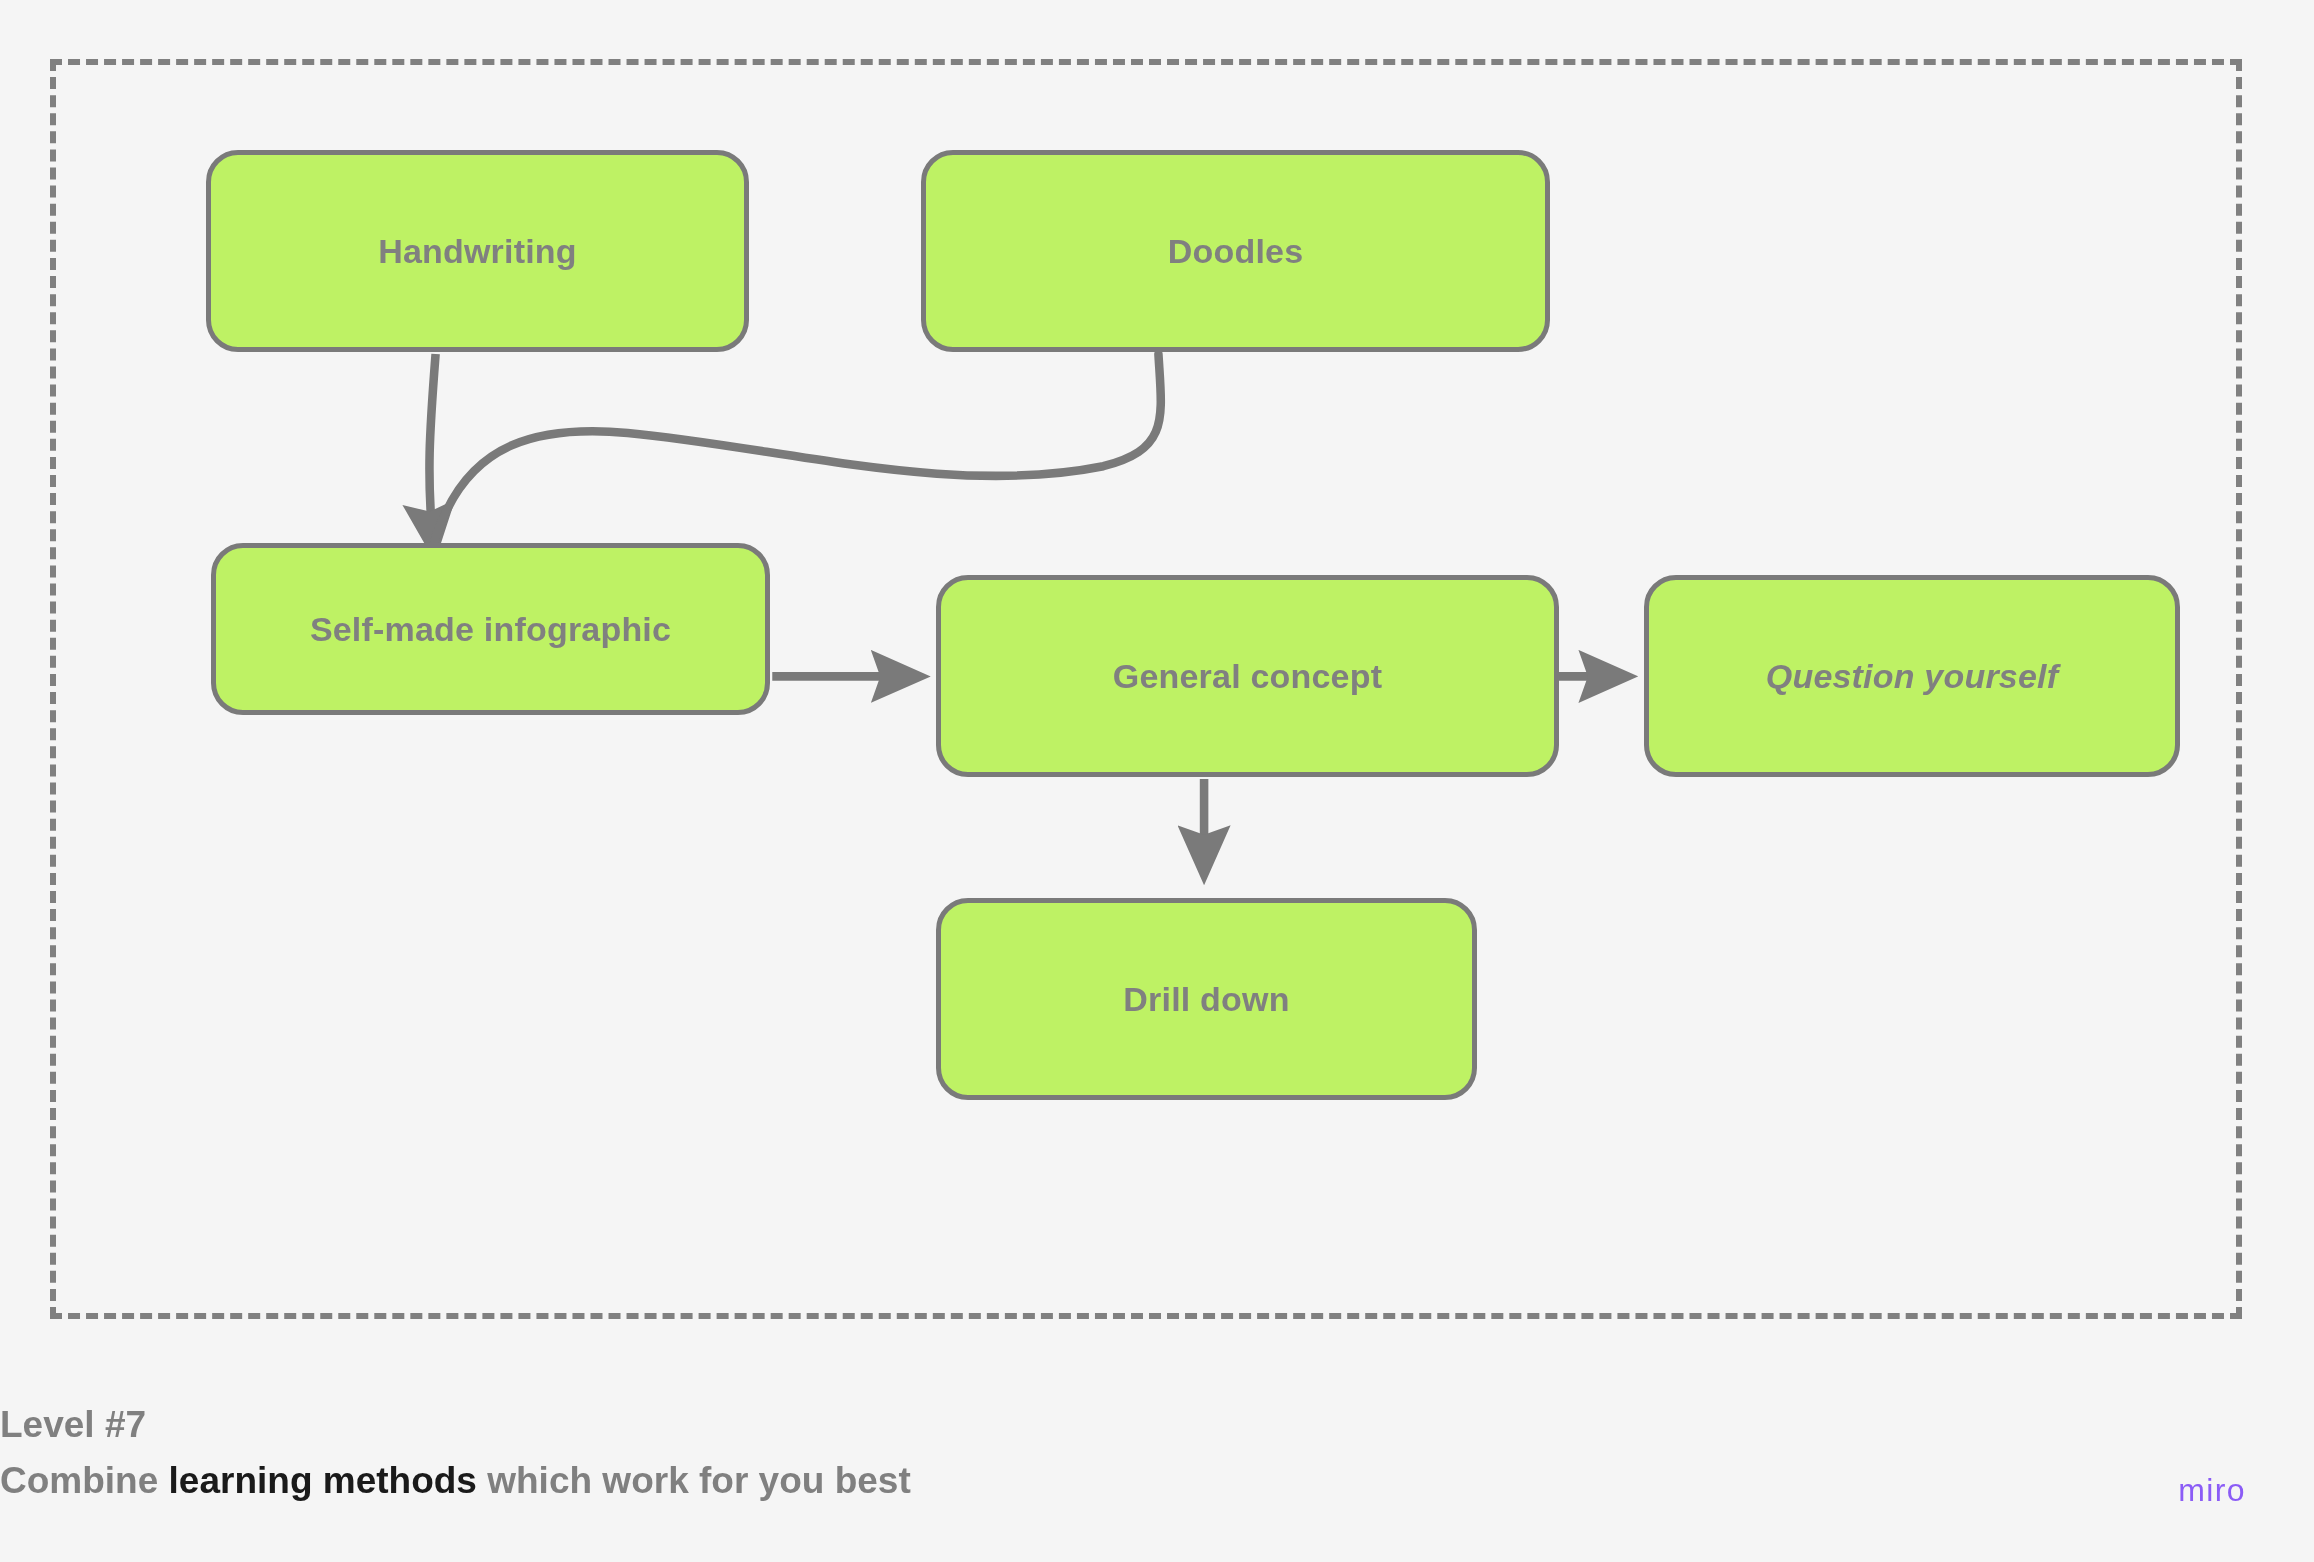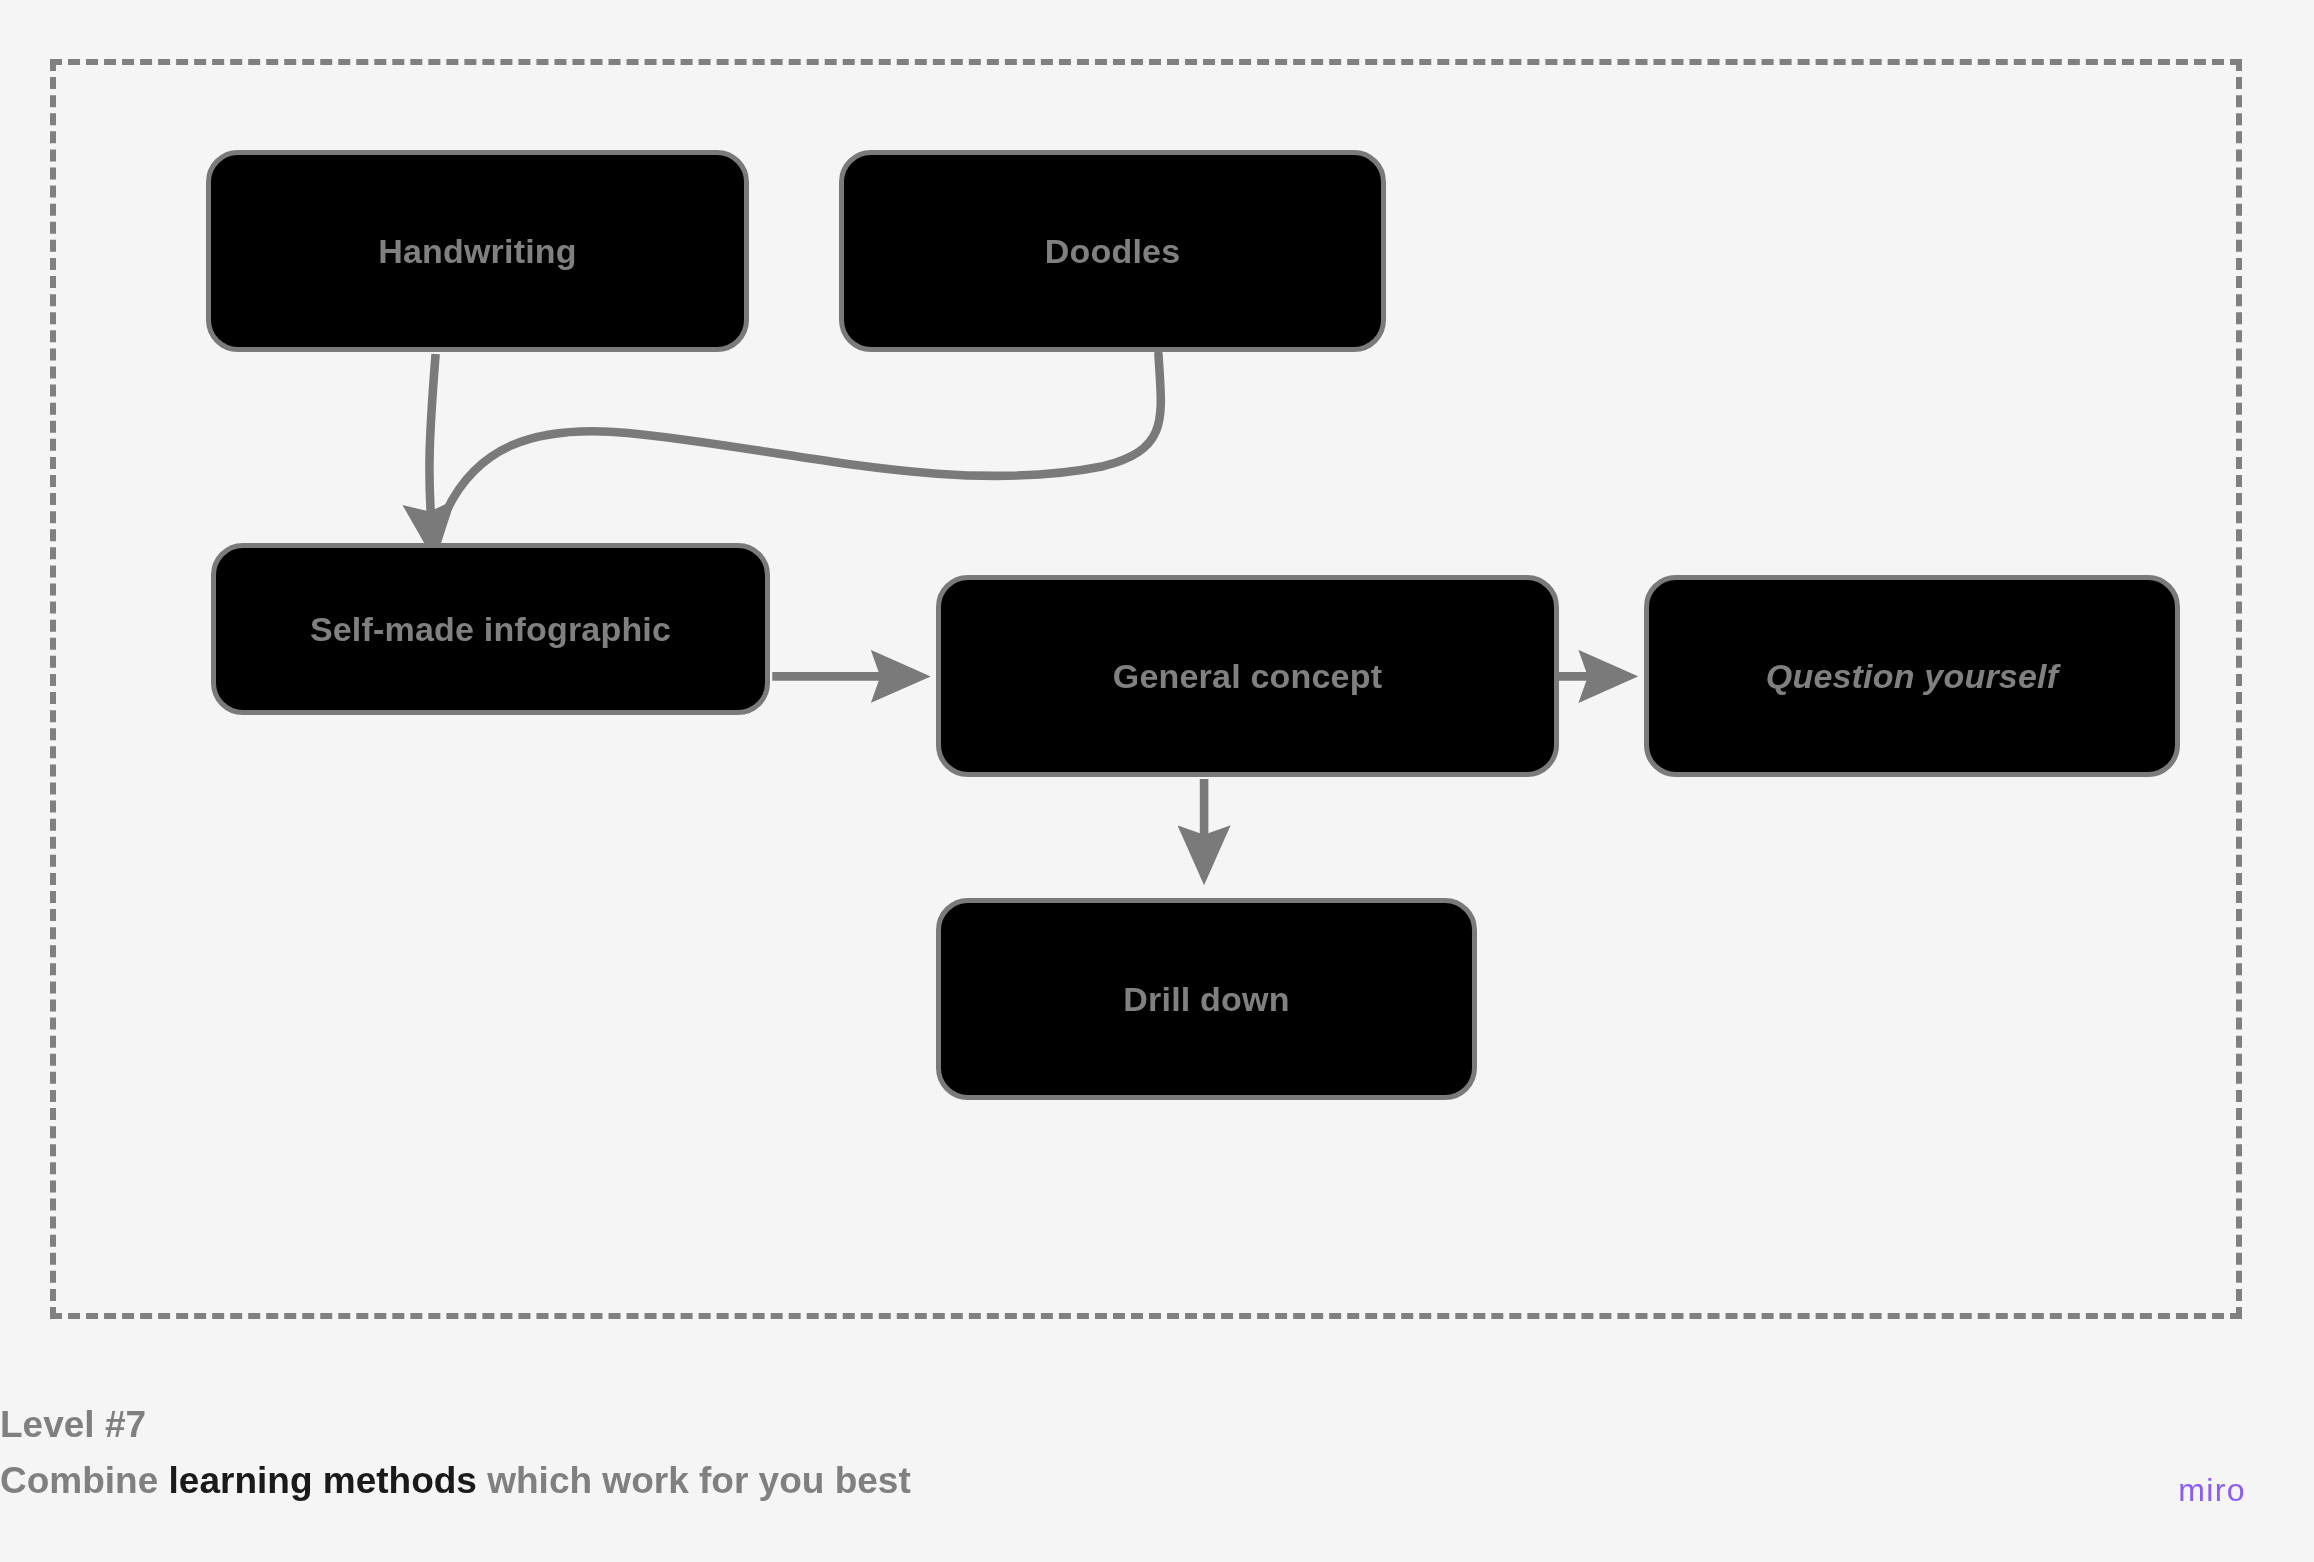--- a/index.html
+++ b/index.html
@@ -45,35 +45,35 @@
     height: 1563px;
     pointer-events: none;
   }
 
   
   .node {
     position: absolute;
     box-sizing: border-box;
     border: 5.7px solid #7a7a7a;
     border-radius: 32px;
-    background: #000000;
+    background: #bef264;
     display: flex;
     align-items: center;
     justify-content: center;
     text-align: left;
     color: #808080;
     font-weight: bold;
     font-size: 34px;
     letter-spacing: 0.2px;
     line-height: 1.2;
     padding: 0 23px;
   }
 
   #node-handwriting        { left: 206px;  top: 150px;  width: 543px;  height: 202px; }
-  #node-doodles            { left: 839px;  top: 150px;  width: 547px;  height: 202px; }
+  #node-doodles            { left: 921px;  top: 150px;  width: 629px;  height: 202px; }
   #node-self-made          { left: 211px;  top: 543px;  width: 559px;  height: 172px; }
   #node-general-concept    { left: 936px;  top: 575px;  width: 623px;  height: 202px; }
   #node-question-yourself  { left: 1644px; top: 575px;  width: 536px;  height: 202px; font-style: italic; }
   #node-drill-down         { left: 936px;  top: 898px;  width: 541px;  height: 202px; }
 
   
   .group-title {
     position: absolute;
     right: 86px;
     top: 1168px;

